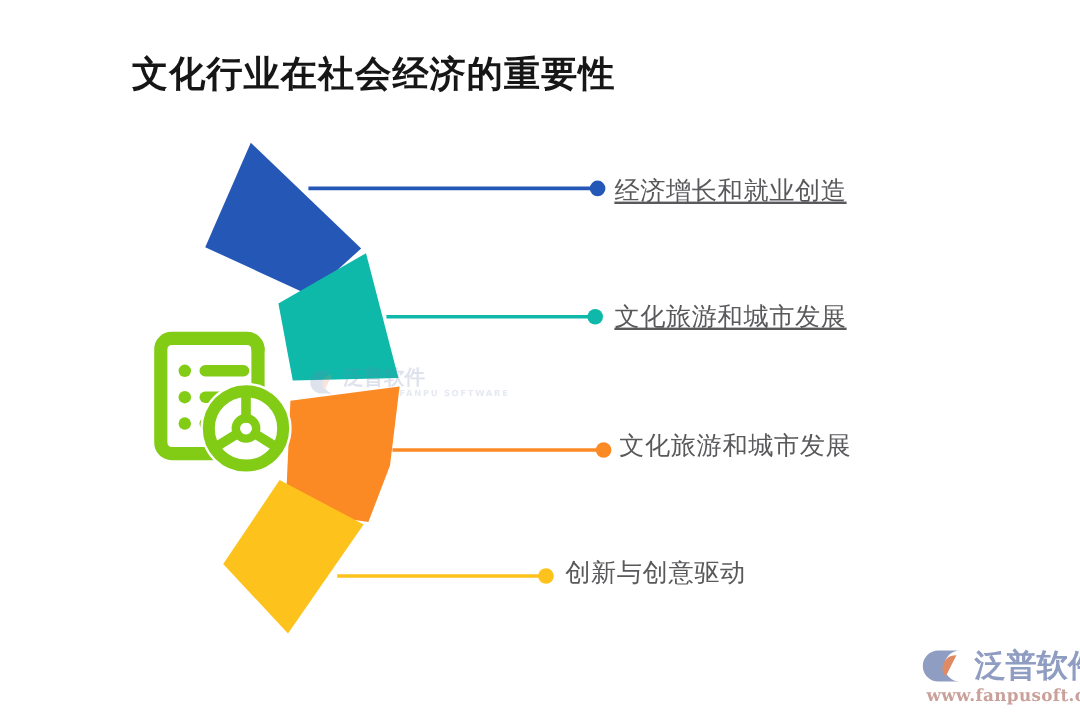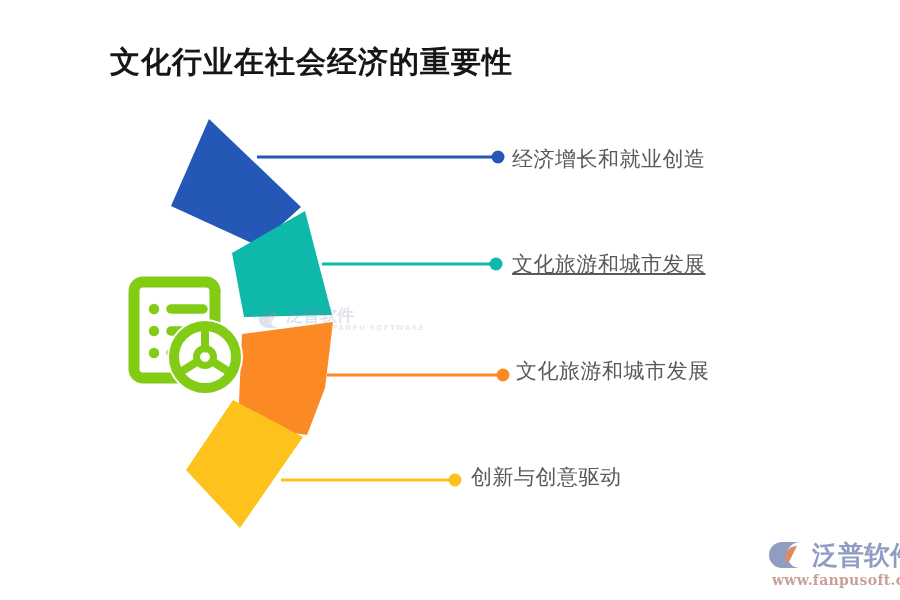--- a/index.html
+++ b/index.html
@@ -45,21 +45,21 @@
 
   
   .label {
     position: absolute;
     font-family: "DejaVu Serif", "Liberation Serif", serif;
     font-size: 21px;
     color: #59595c;
     white-space: nowrap;
     letter-spacing: 0.5px;
   }
-  .label-1 { left: 512px; top: 145px; }
+  .label-1 { left: 512px; top: 145px; text-decoration: underline; }
   .label-2 { left: 512px; top: 250px; text-decoration: underline; }
   .label-3 { left: 516px; top: 357px; }
   .label-4 { left: 471px; top: 463px; text-align: right; }
 
   
   .center-watermark {
     position: absolute;
     left: 258px;
     top: 306px;
     width: 110px;

